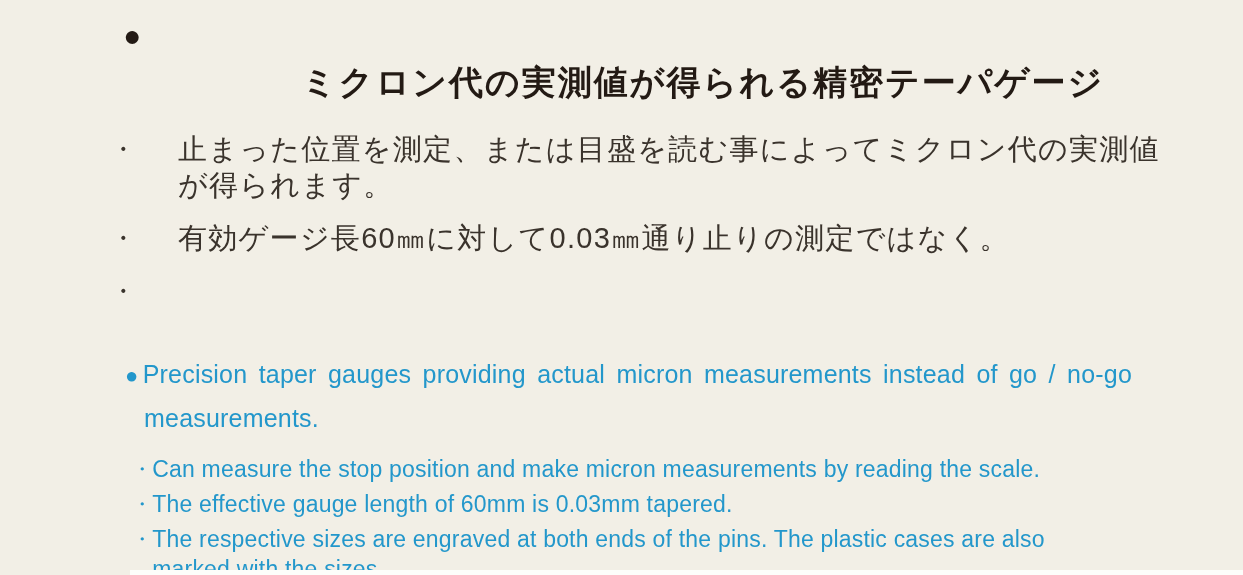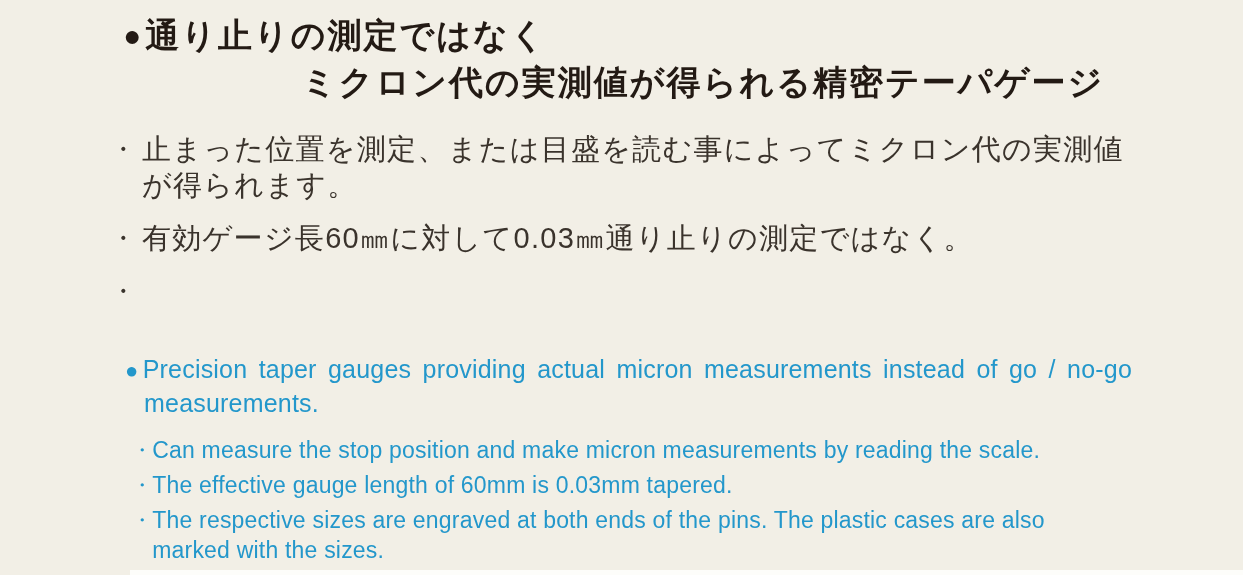--- a/index.html
+++ b/index.html
@@ -45,27 +45,27 @@
     font-size: 29px;
     line-height: 36px;
     letter-spacing: 1.3px;
     margin-bottom: 17px;
   }
   .jp-item .dot {
     flex: 0 0 32px;
     text-align: left;
     font-size: 26px;
   }
-  .jp-item .txt { max-width: 985px; }
+  .jp-item .txt { max-width: 985px; margin-left: 36px; }
 
   
   .en-section { margin: 44px 0 0 125px; color: #2397cb; }
   .en-heading {
     font-size: 25px;
-    line-height: 33px;
+    line-height: 42px;
     width: 988px;
     text-align: justify;
     padding-left: 19px;
     text-indent: -19px;
     letter-spacing: 0.2px;
   }
   .en-heading .bullet-big-en { font-size: 22px; }
 
   .en-list { margin-top: 15px; }
   .en-item {
@@ -94,21 +94,20 @@
   }
 </style>
 </head>
 <body>
 
 <div class="content">
 
   <div class="jp-heading">
     <div class="hline1">
       <span class="bullet-big">●</span>
-      <span>通り止りの測定ではなく</span>
     </div>
     <div class="hline2">ミクロン代の実測値が得られる精密テーパゲージ</div>
   </div>
 
   <div class="jp-list">
     <div class="jp-item">
       <span class="dot">・</span>
       <span class="txt">止まった位置を測定、または目盛を読む事によってミクロン代の実測値が得られます。</span>
     </div>
     <div class="jp-item">

